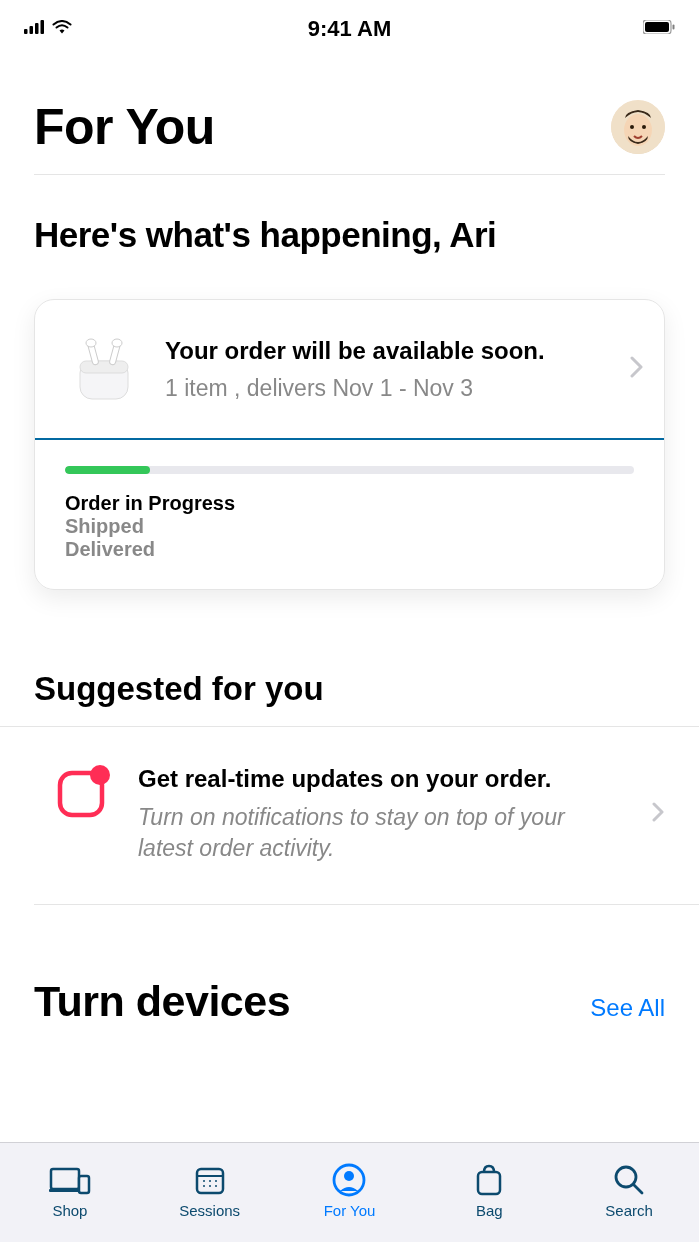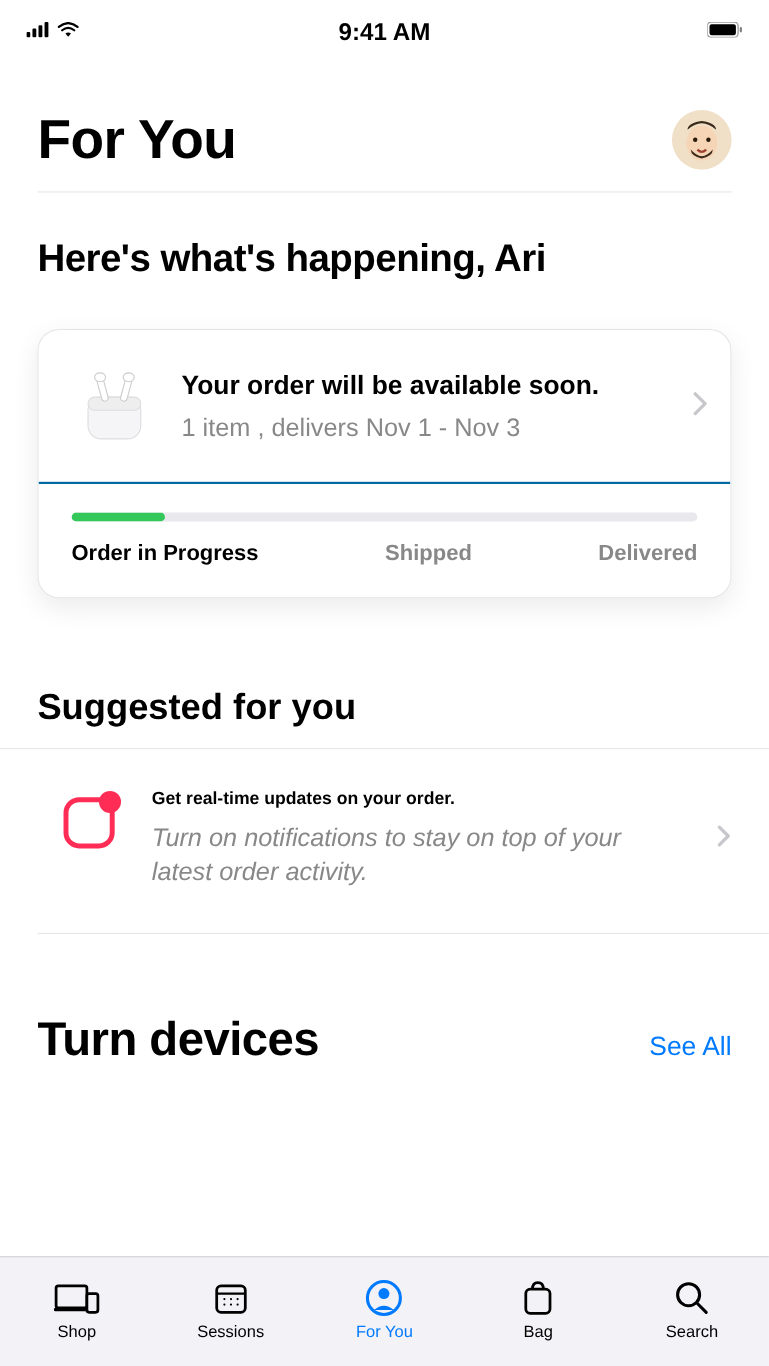--- a/index.html
+++ b/index.html
@@ -121,22 +121,22 @@
       overflow: hidden;
     }
     .progress-fill {
       height: 100%;
       background: #34c759;
       border-radius: 4px;
       width: 15%;
     }
     .progress-labels {
       display: flex;
-      justify-content: space-between;
       margin-top: 18px;
+      flex-direction: column;
     }
     .progress-label {
       font-size: 20px;
       font-weight: 600;
       color: #888;
     }
     .progress-label.active {
       color: #000;
     }
     .section-title {
@@ -158,21 +158,21 @@
     }
     .notif-icon {
       width: 56px;
       flex-shrink: 0;
       margin-left: 20px;
     }
     .suggestion-text {
       flex: 1;
     }
     .suggestion-title {
-      font-size: 16px;
+      font-size: 24px;
       font-weight: 600;
       line-height: 1.3;
     }
     .suggestion-subtitle {
       font-size: 23px;
       color: #888;
       margin-top: 8px;
       line-height: 1.35;
       font-style: italic;
     }
@@ -212,21 +212,21 @@
       display: flex;
       justify-content: space-around;
       align-items: center;
       padding: 8px 0 12px;
     }
     .tab-item {
       display: flex;
       flex-direction: column;
       align-items: center;
       gap: 4px;
-      color: #000000;
+      color: #0c4a6e;
       flex: 1;
     }
     .tab-item.active {
       color: #007aff;
     }
     .tab-label {
       font-size: 15px;
     }
     .tab-icon {
       height: 36px;

